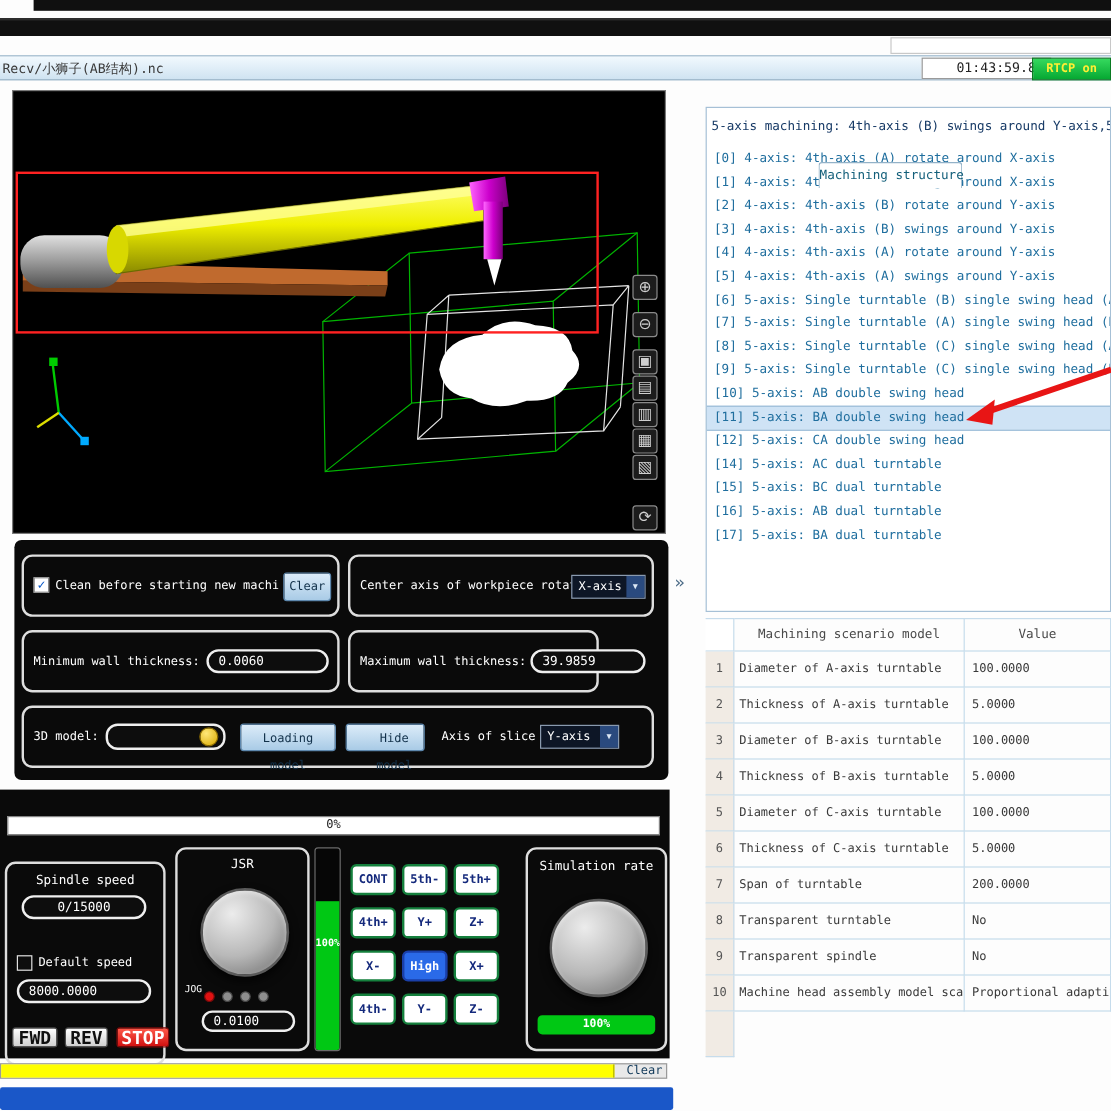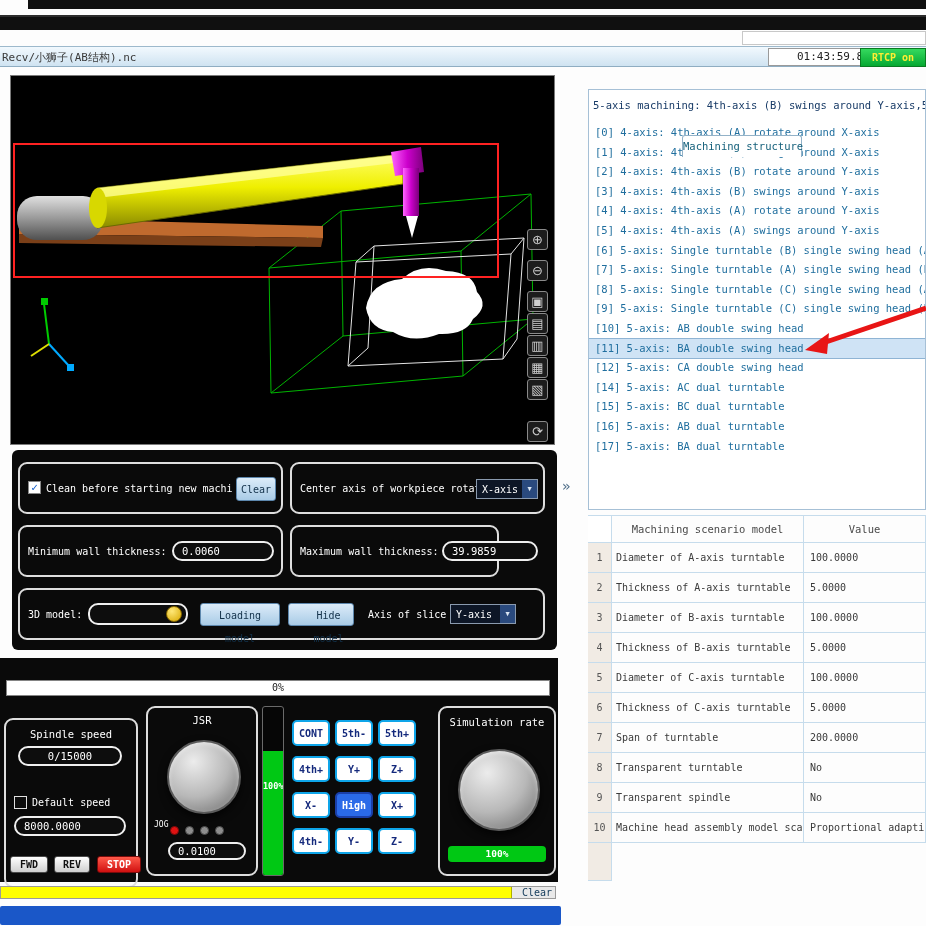--- a/index.html
+++ b/index.html
@@ -24,25 +24,25 @@
   .wlabel { color:#fff; font-size:10px; white-space:nowrap; }
   .pill { position:absolute; border:2px solid #efefef; border-radius:10px; background:#0d0d0d; color:#fff; font-size:10.5px; line-height:16px; padding:0 8px; white-space:nowrap; }
   .btn-blue { position:absolute; background:linear-gradient(#dcecf9,#a9cbe6); border:1px solid #5d87ad; border-radius:3px; color:#12314a; font-size:10px; text-align:center; cursor:pointer; }
   .dropdown { position:absolute; background:#0d1626; border:1px solid #8a9aae; color:#fff; font-size:10px; display:flex; align-items:center; cursor:pointer; }
   .dropdown .dtext { flex:1; padding-left:5px; }
   .dropdown .darrow { width:15px; height:100%; background:#2a4a7e; color:#dce8f5; font-size:7px; display:flex; align-items:center; justify-content:center; }
   .checkbox { position:absolute; width:13px; height:13px; background:#fff; border:1px solid #888; font-size:11px; line-height:12px; text-align:center; color:#0a58c8; font-weight:bold; cursor:pointer; }
   .checkbox.unchecked { background:#0d0d0d; border:1px solid #e0e0e0; color:transparent; }
 
   .knob { position:absolute; border-radius:50%; border:2px solid #5a5a5a; background:radial-gradient(circle at 35% 28%, #ececec, #b8b8b8 52%, #6f6f6f 95%); box-shadow:0 4px 8px rgba(0,0,0,.7), inset 0 2px 4px rgba(255,255,255,.5); cursor:pointer; }
-  .smallbtn { position:absolute; background:linear-gradient(#ffffff,#cfcfcf); border:1px solid #4a4a4a; border-radius:3px; color:#101010; font-size:10px; font-weight:bold; text-align:center; cursor:pointer; }
+  .smallbtn { position:absolute; background:linear-gradient(#ffffff,#cfcfcf); border:1px solid #4a4a4a; border-radius:3px; color:#101010; font-size:15px; font-weight:bold; text-align:center; cursor:pointer; }
   .stopbtn { background:linear-gradient(#ff5a4a,#d01010); color:#fff; border:1px solid #7a0a0a; }
 
   .joggrid { position:absolute; display:grid; grid-template-columns:repeat(3,38px); grid-auto-rows:26px; column-gap:5px; row-gap:10px; }
-  .jogbtn { background:#fff; border:2px solid #0ea5e9; border-radius:5px; color:#14297c; font-weight:bold; font-size:10px; display:flex; align-items:center; justify-content:center; cursor:pointer; }
+  .jogbtn { background:#fff; border:2px solid #15803d; border-radius:5px; color:#14297c; font-weight:bold; font-size:10px; display:flex; align-items:center; justify-content:center; cursor:pointer; }
   .jogbtn.active { background:#2a6ae8; color:#fff; border-color:#1a3fa8; }
 
   
   .tab { position:absolute; height:19px; top:71px; background:linear-gradient(#eaf4fb,#c9def0); border:1px solid #93b2c8; border-bottom:none; border-radius:3px 3px 0 0; color:#1d7089; font-size:10.5px; text-align:center; line-height:19px; cursor:pointer; white-space:nowrap; }
   .tab.active { top:69px; height:22px; background:#fff; color:#135f7a; line-height:21px; z-index:3; }
   .rcontent { position:absolute; background:#fff; border:1px solid #a6c0d6; overflow:hidden; }
   .rheader { position:absolute; color:#173a66; font-size:10.5px; white-space:nowrap; overflow:hidden; }
   .struct-item { height:19.6px; line-height:19.6px; color:#1f6e9e; font-size:10.5px; padding-left:6px; white-space:nowrap; overflow:hidden; cursor:pointer; }
   .struct-item.selected { background:#cfe3f5; outline:1px solid #8fb4d4; }
 

